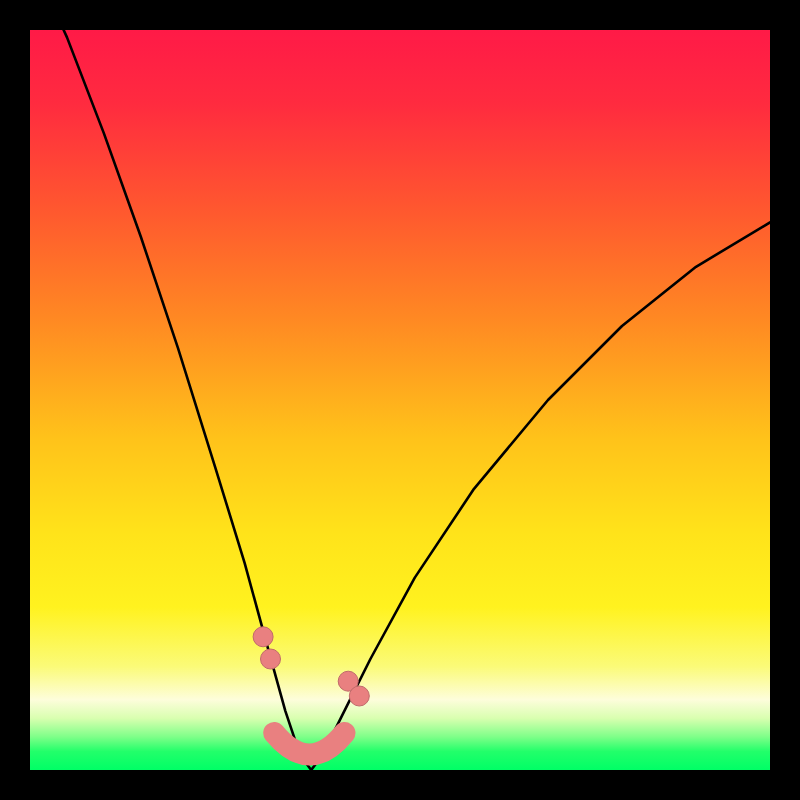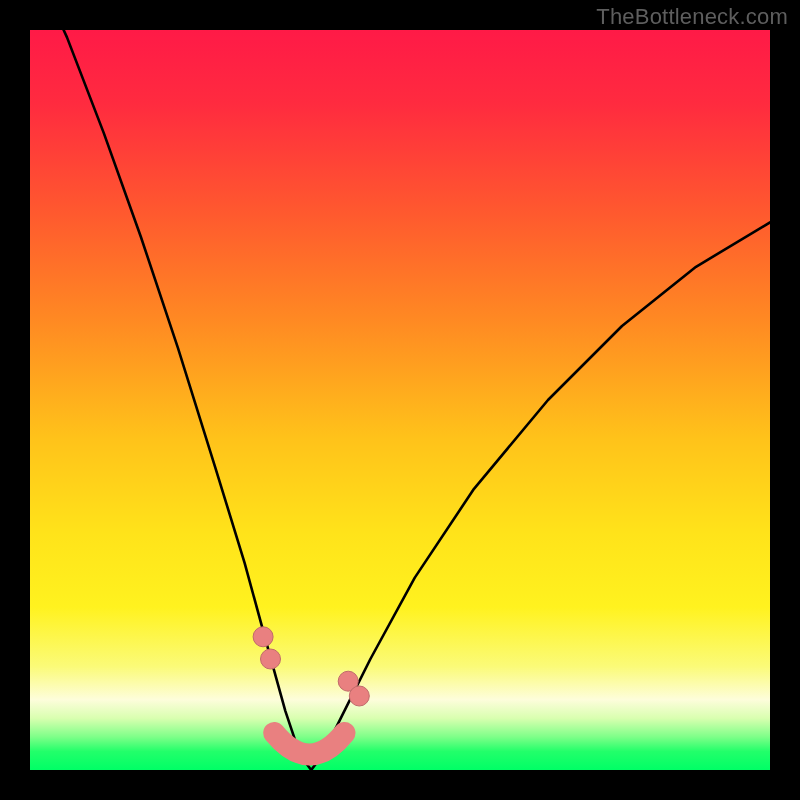--- a/index.html
+++ b/index.html
@@ -43,21 +43,20 @@
     font-size: 22px;
     font-weight: 500;
     letter-spacing: 0.2px;
   }
 </style>
 </head>
 <body>
 
 <div class="frame">
 
-  <div class="watermark">TheBottleneck.com</div>
 
   <div class="plot-area">
 
     <svg class="gradient-bg" viewBox="0 0 740 740" preserveAspectRatio="none" width="740" height="740">
       <defs>
         <linearGradient id="bg-grad" x1="0" y1="0" x2="0" y2="1">
             <stop offset="0.00%" stop-color="#ff1a47"></stop>
             <stop offset="10.00%" stop-color="#ff2b3f"></stop>
             <stop offset="25.00%" stop-color="#ff5a2e"></stop>
             <stop offset="40.00%" stop-color="#ff8c22"></stop>

